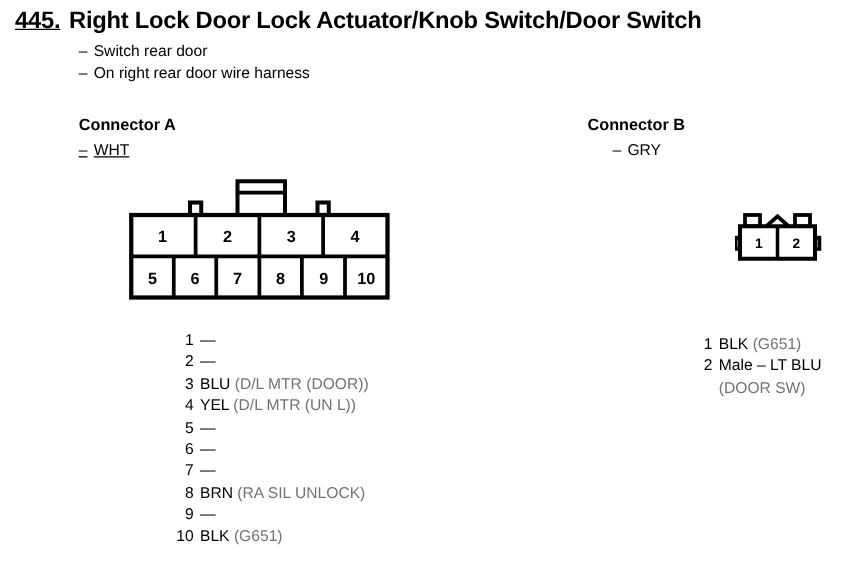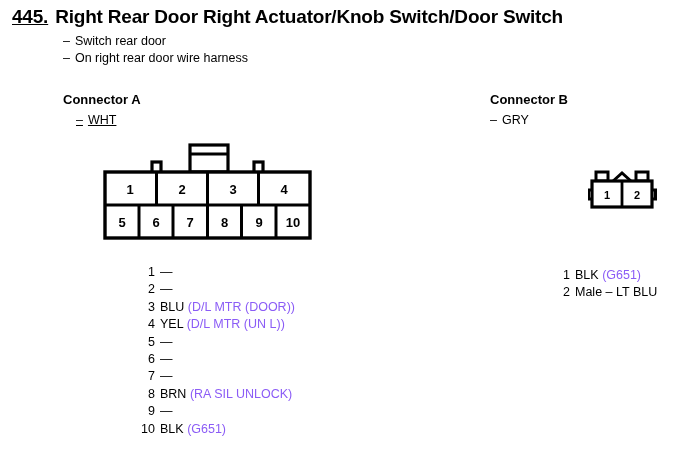--- a/index.html
+++ b/index.html
@@ -50,22 +50,22 @@
     white-space: nowrap;
   }
   .conn-sub {
     position: absolute;
     font-size: 12.5px;
     white-space: nowrap;
   }
   .conn-sub .dash { margin-right: 5px; }
 
   #connA-head { left: 63px; top: 92px; }
-  #connA-sub  { left: 76px; top: 113px; text-decoration: underline; }
-  #connB-head { left: 490px; top: 92px; }
+  #connA-sub  { left: 63px; top: 113px; text-decoration: underline; }
+  #connB-head { left: 470px; top: 92px; }
   #connB-sub  { left: 490px; top: 113px; }
 
   
   #connA-drawing {
     position: absolute;
     left: 100px;
     top: 140px;
     width: 220px;
     height: 105px;
   }
@@ -97,29 +97,29 @@
     width: 19px;
     text-align: right;
     flex: 0 0 19px;
   }
   #pinlist-b .pin-num { width: 14px; flex: 0 0 14px; }
   .pin-body {
     margin-left: 5px;
   }
   .pin-line { white-space: nowrap; }
   .wire { color: #000000; }
-  .circuit { color: #8b5cf6; }
+  .circuit { color: #737373; }
 </style>
 </head>
 <body>
 
 <div class="page">
 
   <div class="title">
-    <span class="num">445.</span><span>Right Rear Door Right Actuator/Knob Switch/Door Switch</span>
+    <span class="num">445.</span><span>Right Lock Door Lock Actuator/Knob Switch/Door Switch</span>
   </div>
 
   <div class="bullets">
     <div class="bullet">
       <span class="dash">–</span><span>Switch rear door</span>
     </div>
     <div class="bullet">
       <span class="dash">–</span><span>On right rear door wire harness</span>
     </div>
   </div>
@@ -272,17 +272,18 @@
     <div class="pin-row">
       <span class="pin-num">1</span>
       <span class="pin-body">
         <span class="pin-line"><span class="wire">BLK</span> <span class="circuit">(G651)</span></span>
       </span>
     </div>
     <div class="pin-row">
       <span class="pin-num">2</span>
       <span class="pin-body">
         <span class="pin-line"><span class="wire">Male – LT BLU</span></span>
+        <span class="pin-line" style="display:block"><span class="circuit">(DOOR SW)</span></span>
       </span>
     </div>
   </div>
 
 </div>
 
 </body></html>

